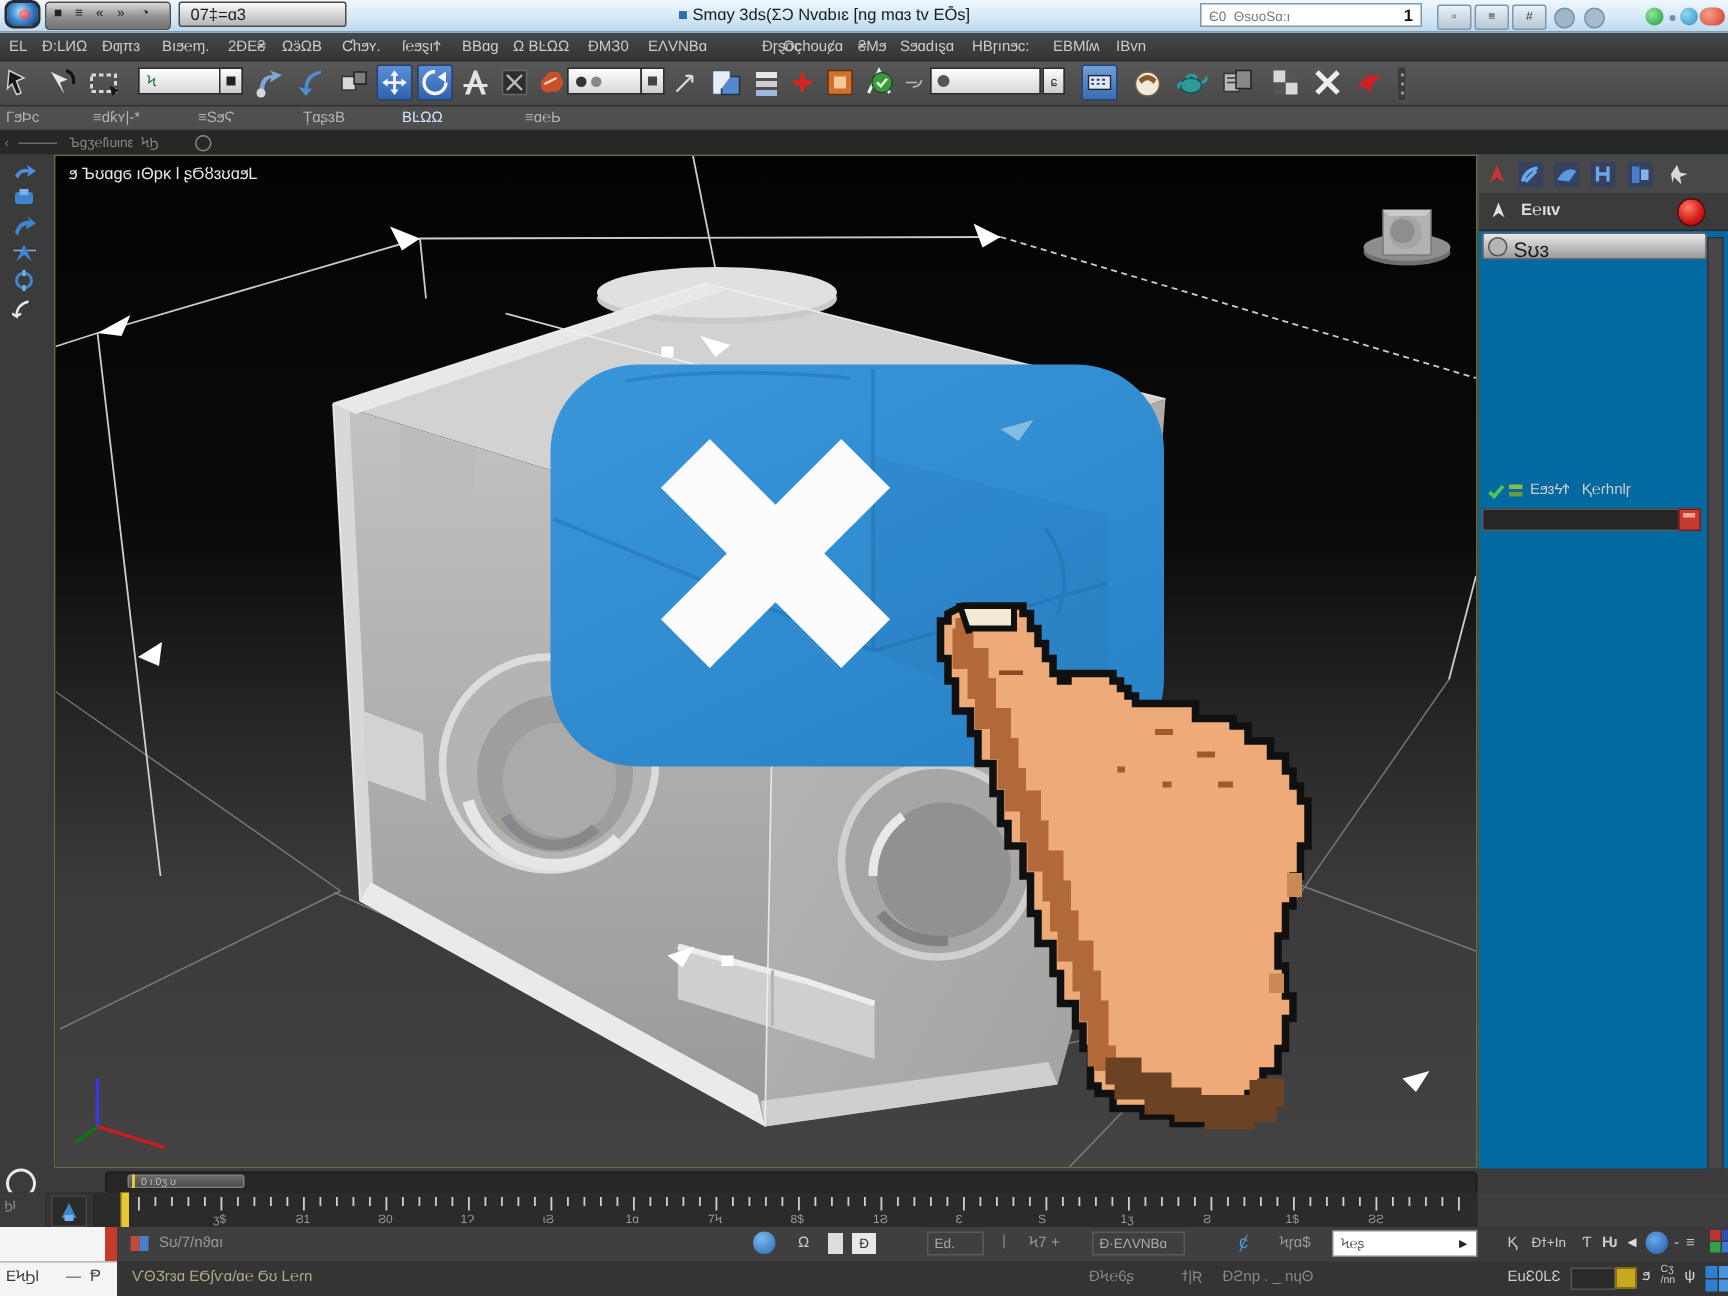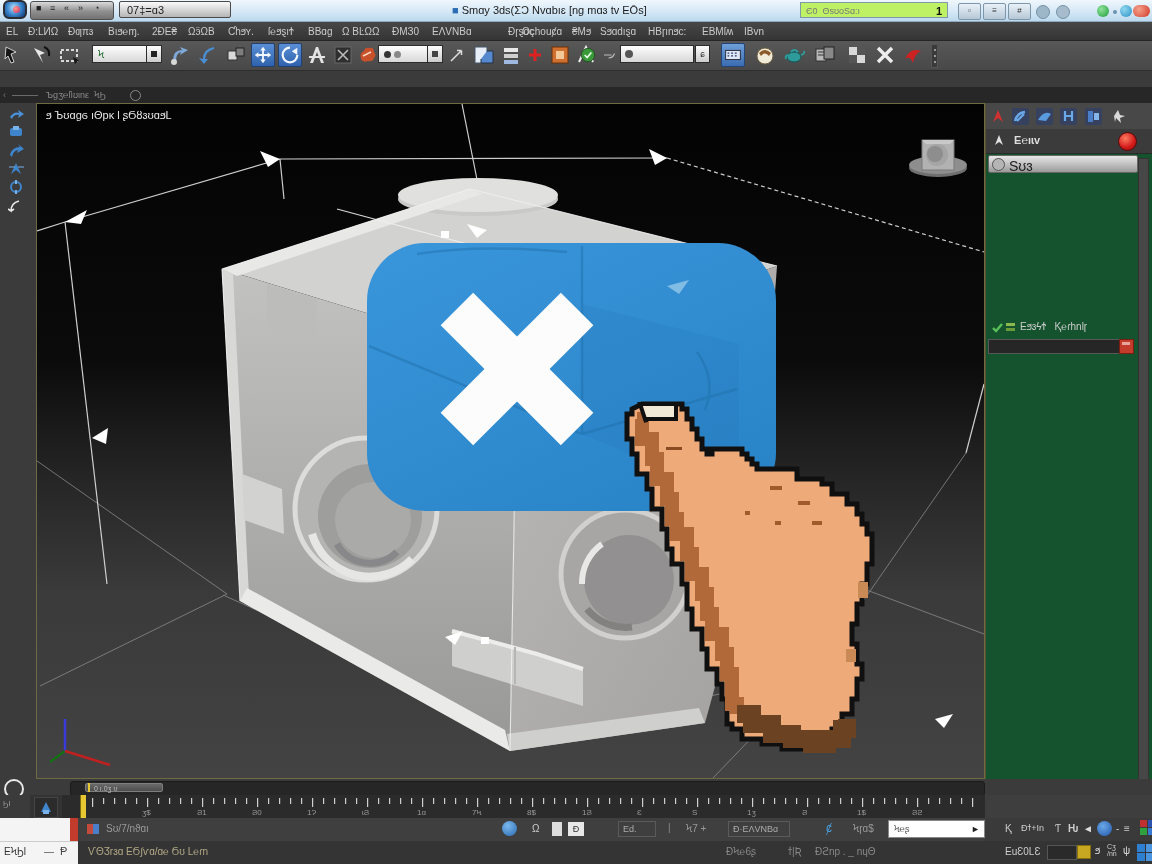--- a/index.html
+++ b/index.html
@@ -5,39 +5,39 @@
 #root{position:relative;width:1152px;height:864px;overflow:hidden;font-family:"Liberation Sans",sans-serif;background:#3b3b3b;}
 .abs{position:absolute;}
 
 #titlebar{left:0;top:0;width:1152px;height:21px;background:linear-gradient(#f0f7fd,#d5e8f6 55%,#bcd9ee);border-bottom:1px solid #8fa9bf;}
 #logo{left:3px;top:0px;width:24px;height:19px;border-radius:6px;background:radial-gradient(circle at 45% 38%,#a6d4f6 8%,#3c88ce 48%,#1a4f8e 82%,#0e3260);border:2px solid #2a2d33;box-sizing:border-box;}
 #logo i{position:absolute;left:8px;top:4px;width:7px;height:7px;border-radius:50%;background:radial-gradient(circle at 35% 35%,#ff9a8a,#c42a6a);}
 .qbox{top:1px;height:17px;background:linear-gradient(#dadada,#8f8f8f 55%,#737373);border:1px solid #4e4e4e;border-radius:3px;}
 .ticon{position:absolute;top:3px;font-size:9px;color:#222;}
 #wsbox{left:119px;top:1px;width:112px;height:17px;background:linear-gradient(#fafafa,#b5b5b5);border:1px solid #4a4a4a;border-radius:2px;color:#1d1d1d;font-size:11px;line-height:17px;padding-left:7px;box-sizing:border-box;}
 #title{left:452px;top:4px;font-size:11px;color:#1a1a1a;}
-#tsearch{left:800px;top:2px;width:148px;height:16px;background:#bef264;border:1px solid #7f98ac;font-size:9px;color:#777;line-height:16px;padding-left:5px;box-sizing:border-box;}
+#tsearch{left:800px;top:2px;width:148px;height:16px;background:#ffffff;border:1px solid #7f98ac;font-size:9px;color:#777;line-height:16px;padding-left:5px;box-sizing:border-box;}
 #tsearch b{position:absolute;right:5px;color:#111;font-size:11px;}
 .tbtn{top:3px;width:21px;height:15px;background:linear-gradient(#e9f1f8,#b6c7d6);border:1px solid #7e96aa;border-radius:2px;font-size:8px;color:#333;text-align:center;line-height:14px;}
 .tcirc{top:5px;width:12px;height:12px;border-radius:50%;}
 
 #menubar{left:0;top:22px;width:1152px;height:18px;background:linear-gradient(#474747,#353535);border-bottom:1px solid #262626;color:#cbcbcb;font-size:10px;font-weight:normal;}
 #menubar span{position:absolute;top:4px;white-space:nowrap;}
 
 #toolbar{left:0;top:41px;width:1152px;height:29px;background:linear-gradient(#585858,#484848);border-bottom:1px solid #2e2e2e;}
 .tb{position:absolute;top:2px;width:24px;height:24px;}
 .tbblue{background:linear-gradient(#5a8fd6,#2f62ad);border:1px solid #23406e;border-radius:2px;box-sizing:border-box;}
 
 #ribbon{left:0;top:71px;width:1152px;height:15px;background:#4f4f4f;border-bottom:1px solid #3a3a3a;color:#b2b2b2;font-size:10px;}
 #ribbon span{position:absolute;top:2px;}
 #thinrow{left:0;top:87px;width:1152px;height:16px;background:#272727;color:#8a8a8a;font-size:9px;}
 
 #leftstrip{left:0;top:103px;width:36px;height:676px;background:#3b3b3b;border-right:1px solid #2d2d2d;}
 #vpframe{left:36px;top:103px;width:947px;height:674px;border:1px solid #6e6a42;background:#000;}
-#rightpanel{left:985px;top:103px;width:167px;height:715px;background:#14532d;border-left:1px solid #55522f;}
+#rightpanel{left:985px;top:103px;width:167px;height:715px;background:#0369a1;border-left:1px solid #55522f;}
 
 #trow{left:0;top:779px;width:1152px;height:16px;background:#3b3b3b;}
 #track{position:absolute;left:70px;top:2px;width:913px;height:13px;background:#262626;border:1px solid #1b1b1b;border-radius:3px;}
 #thandle{position:absolute;left:14px;top:1px;width:78px;height:9px;background:linear-gradient(#6a6a6a,#4e4e4e);border:1px solid #7e7e7e;border-radius:2px;font-size:7px;color:#bbb;line-height:9px;padding-left:8px;box-sizing:border-box;}
 #rrow{left:0;top:795px;width:1152px;height:23px;background:#2b2b2b;}
 #statA{left:0;top:818px;width:1152px;height:23px;background:#3f3f3f;font-size:10px;color:#999;}
 #statB{left:0;top:841px;width:1152px;height:23px;background:#343434;font-size:10px;color:#b3a987;}
 .wbox{background:#f4f4f4;position:absolute;}
 
 .rtab{position:absolute;top:5px;width:17px;height:17px;border-radius:2px;}
@@ -207,20 +207,28 @@
 <svg class="tb" style="left:901px;" viewBox="0 0 24 24">
         <path d="M4 16 Q9 4 20 8 Q14 10 12 20 Q9 12 4 16Z" fill="#cc2222"></path>
       </svg>
 <div class="abs" style="left:931px;top:3px;width:7px;height:24px;background:#3a3a3a;border:1px solid #555;box-sizing:border-box;">
         <div style="position:absolute;left:2px;top:4px;width:2px;height:2px;background:#999;"></div>
         <div style="position:absolute;left:2px;top:10px;width:2px;height:2px;background:#999;"></div>
         <div style="position:absolute;left:2px;top:16px;width:2px;height:2px;background:#999;"></div>
       </div>
 </div>
 
+<div id="ribbon" class="abs">
+<span style="left:4px;">ΓϧÞϲ</span>
+      <span style="left:62px;">≡dƙʏ|-*</span>
+      <span style="left:132px;">≡SϧϚ</span>
+      <span style="left:202px;">ȚɑʂɜΒ</span>
+      <span style="left:268px;color:#d5e4ff;">ΒĿΩΩ</span>
+      <span style="left:350px;">≡ɑ℮Ь</span>
+</div>
 <div id="thinrow" class="abs">
 <span class="abs" style="left:3px;top:3px;color:#777;">‹</span>
 <div class="abs" style="left:12px;top:8px;width:26px;height:1px;background:#6a6a6a;"></div>
 <span class="abs" style="left:46px;top:3px;">Ъgӡ℮ſ̛ıʊιnε&nbsp;&nbsp;ϞϦ</span>
 <div class="abs" style="left:130px;top:3px;width:9px;height:9px;border:1.5px solid #888;border-radius:50%;"></div>
 </div>
 
 <div id="leftstrip" class="abs">
 <svg class="abs" style="left:8px;top:6px;" width="17" height="14" viewBox="0 0 17 14">
         <path d="M2 8 q4 -6 9 -4 l-1 -3 l6 4 l-6 4 l1 -3 q-5 -1 -7 4z" fill="#4a90d8"></path>

